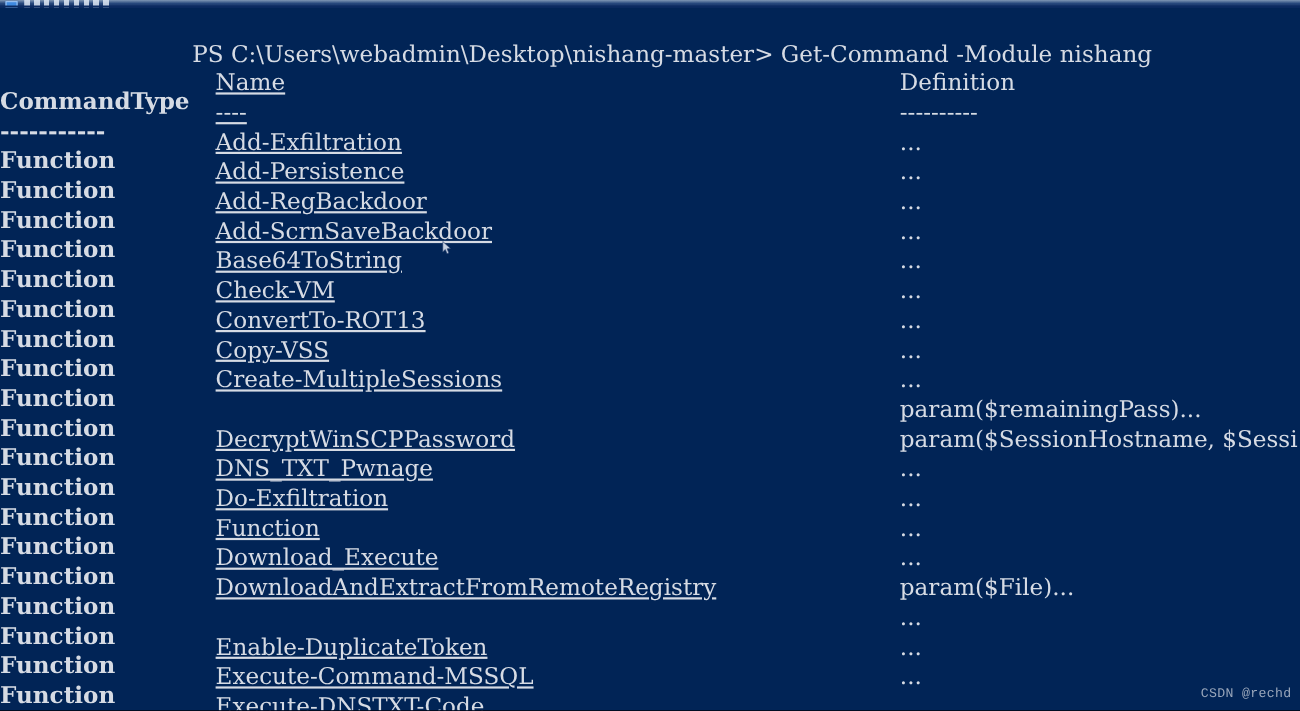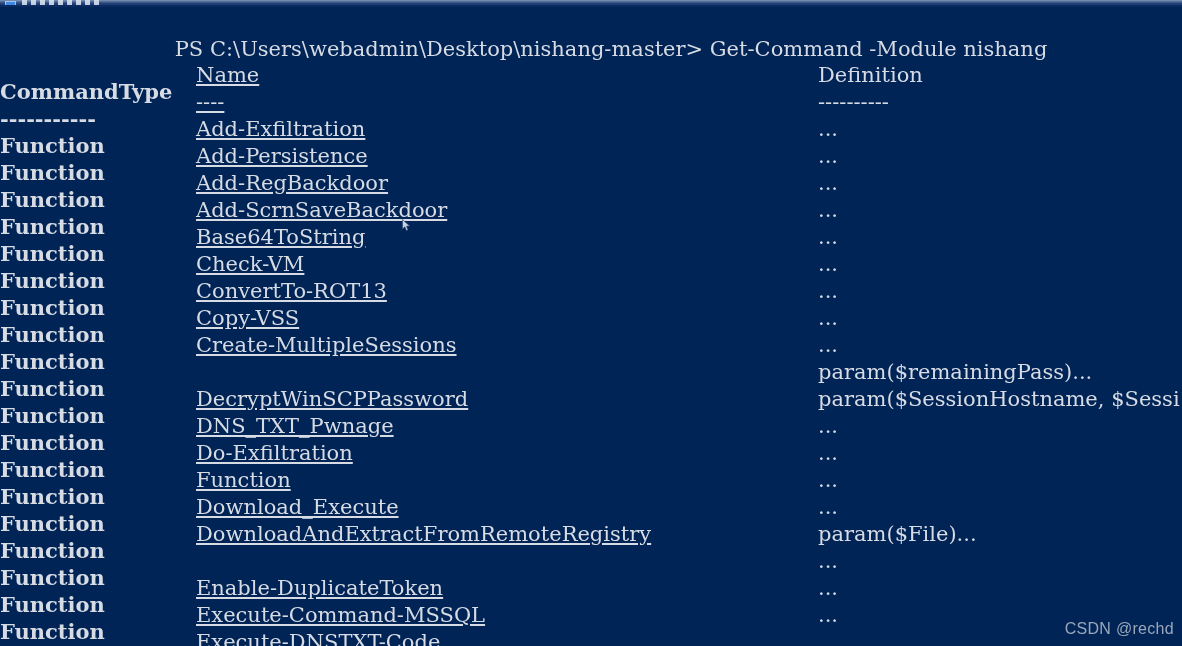--- a/index.html
+++ b/index.html
@@ -99,22 +99,22 @@
     top: 219px;
     width: 9px;
     height: 14px;
     pointer-events: none;
   }
 
   .watermark {
     position: absolute;
     right: 8px;
     bottom: 8px;
-    font-family: Liberation Sans, sans-serif;
-    font-size: 16px;
+    font-family: Liberation Mono, monospace;
+    font-size: 12px;
     color: #9aa7bb;
     letter-spacing: .3px;
     white-space: pre;
   }
 </style>
 </head>
 <body>
 
 <div id="screen">
 

